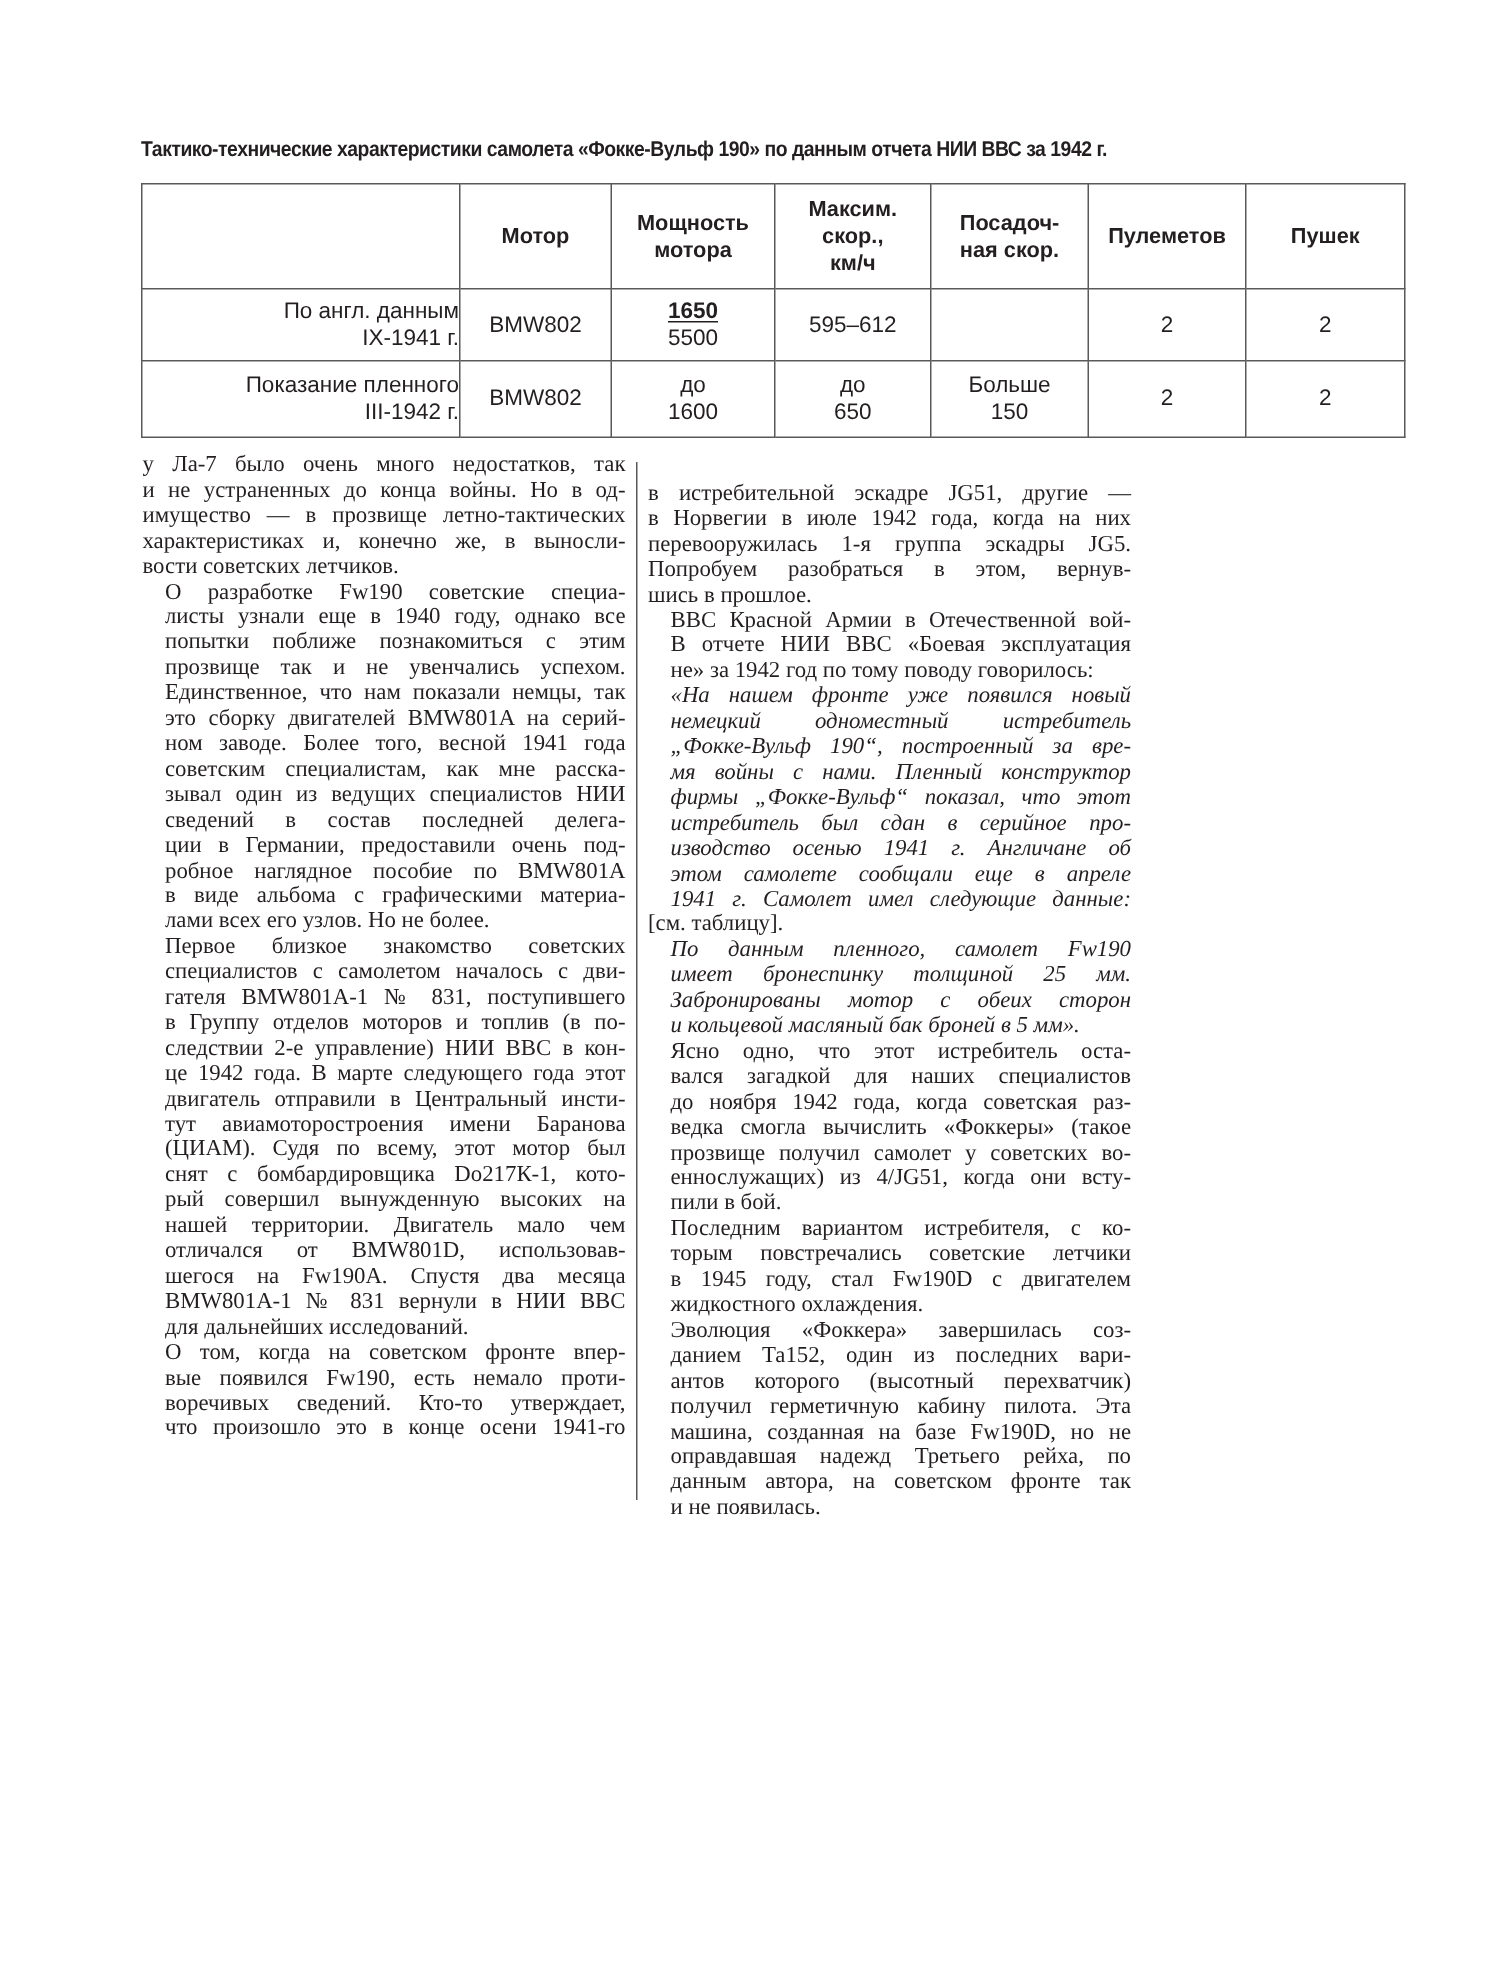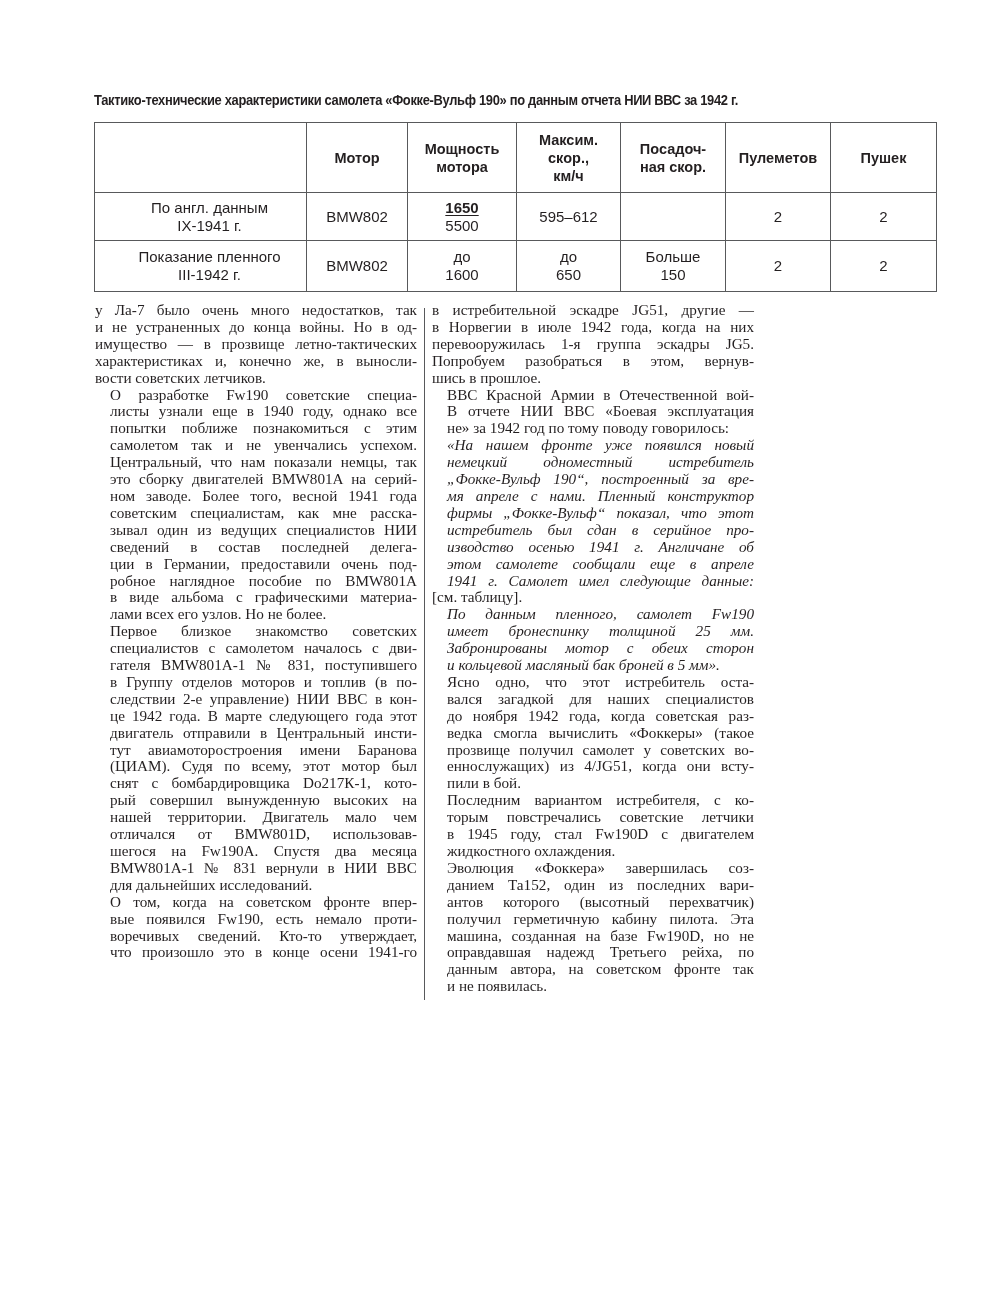--- a/index.html
+++ b/index.html
@@ -18,31 +18,31 @@
     border-collapse: collapse; table-layout: fixed;
     width: 842px;
   }
   table.specs td, table.specs th {
     border: 1.5px solid #58595b; padding: 0;
     font-size: 15px; line-height: 18px; text-align: center; vertical-align: middle;
   }
   table.specs th { font-weight: bold; font-size: 14.5px; height: 69px; }
   table.specs tr.r1 td { height: 47px; }
   table.specs tr.r2 td { height: 50px; }
-  table.specs td.rowlabel { text-align: center; padding-left: 18px; }
+  table.specs td.rowlabel { text-align: right; padding-left: 18px; }
   .frac-top { text-decoration: underline; text-underline-offset: 2px; font-weight: bold; }
   .line { display: block; }
 
   .col {
     position: absolute; top: 302px; width: 322px;
     font-size: 15.2px; line-height: 16.9px; text-align: justify;
     hyphens: manual;
   }
   .col.left { left: 95px; }
-  .col.right { left: 432px; }
+  .col.right { left: 432px; margin-top: 19px; }
   .col p { margin: 0; text-indent: 0; font-family: Liberation Serif, serif; }
   .col p.ind { text-indent: 15px; }
   .col p.it { font-style: italic; }
   .col span.ln { display: block; text-align: justify; text-align-last: justify; white-space: nowrap; }
   .col span.ln.last { text-align-last: left; }
   .divider {
     position: absolute; left: 424px; top: 308px; width: 1px; height: 692px;
     background: #58595b;
   }
 </style>
@@ -127,22 +127,22 @@
       <span class="ln">у Ла-7 было очень много недостатков, так</span>
       <span class="ln">и не устраненных до конца войны. Но в од-</span>
       <span class="ln">имущество — в прозвище летно-тактических</span>
       <span class="ln">характеристиках и, конечно же, в выносли-</span>
       <span class="ln last">вости советских летчиков.</span>
     </p>
   <p class="ind">
       <span class="ln">О разработке Fw190 советские специа-</span>
       <span class="ln">листы узнали еще в 1940 году, однако все</span>
       <span class="ln">попытки поближе познакомиться с этим</span>
-      <span class="ln">самолетом так и не увенчались успехом.</span>
-      <span class="ln">Центральный, что нам показали немцы, так</span>
+      <span class="ln">прозвище так и не увенчались успехом.</span>
+      <span class="ln">Единственное, что нам показали немцы, так</span>
       <span class="ln">это сборку двигателей BMW801A на серий-</span>
       <span class="ln">ном заводе. Более того, весной 1941 года</span>
       <span class="ln">советским специалистам, как мне расска-</span>
       <span class="ln">зывал один из ведущих специалистов НИИ</span>
       <span class="ln">сведений в состав последней делега-</span>
       <span class="ln">ции в Германии, предоставили очень под-</span>
       <span class="ln">робное наглядное пособие по BMW801A</span>
       <span class="ln">в виде альбома с графическими материа-</span>
       <span class="ln last">лами всех его узлов. Но не более.</span>
     </p>
@@ -184,21 +184,21 @@
     </p>
   <p class="ind">
       <span class="ln">ВВС Красной Армии в Отечественной вой-</span>
       <span class="ln">В отчете НИИ ВВС «Боевая эксплуатация</span>
       <span class="ln last">не» за 1942 год по тому поводу говорилось:</span>
     </p>
   <p class="ind it">
       <span class="ln">«На нашем фронте уже появился новый</span>
       <span class="ln">немецкий одноместный истребитель</span>
       <span class="ln">„Фокке-Вульф 190“, построенный за вре-</span>
-      <span class="ln">мя апреле с нами. Пленный конструктор</span>
+      <span class="ln">мя войны с нами. Пленный конструктор</span>
       <span class="ln">фирмы „Фокке-Вульф“ показал, что этот</span>
       <span class="ln">истребитель был сдан в серийное про-</span>
       <span class="ln">изводство осенью 1941 г. Англичане об</span>
       <span class="ln">этом самолете сообщали еще в апреле</span>
       <span class="ln">1941 г. Самолет имел следующие данные:</span>
     </p>
   <p>[см. таблицу].</p>
   <p class="ind it">
       <span class="ln">По данным пленного, самолет Fw190</span>
       <span class="ln">имеет бронеспинку толщиной 25 мм.</span>

